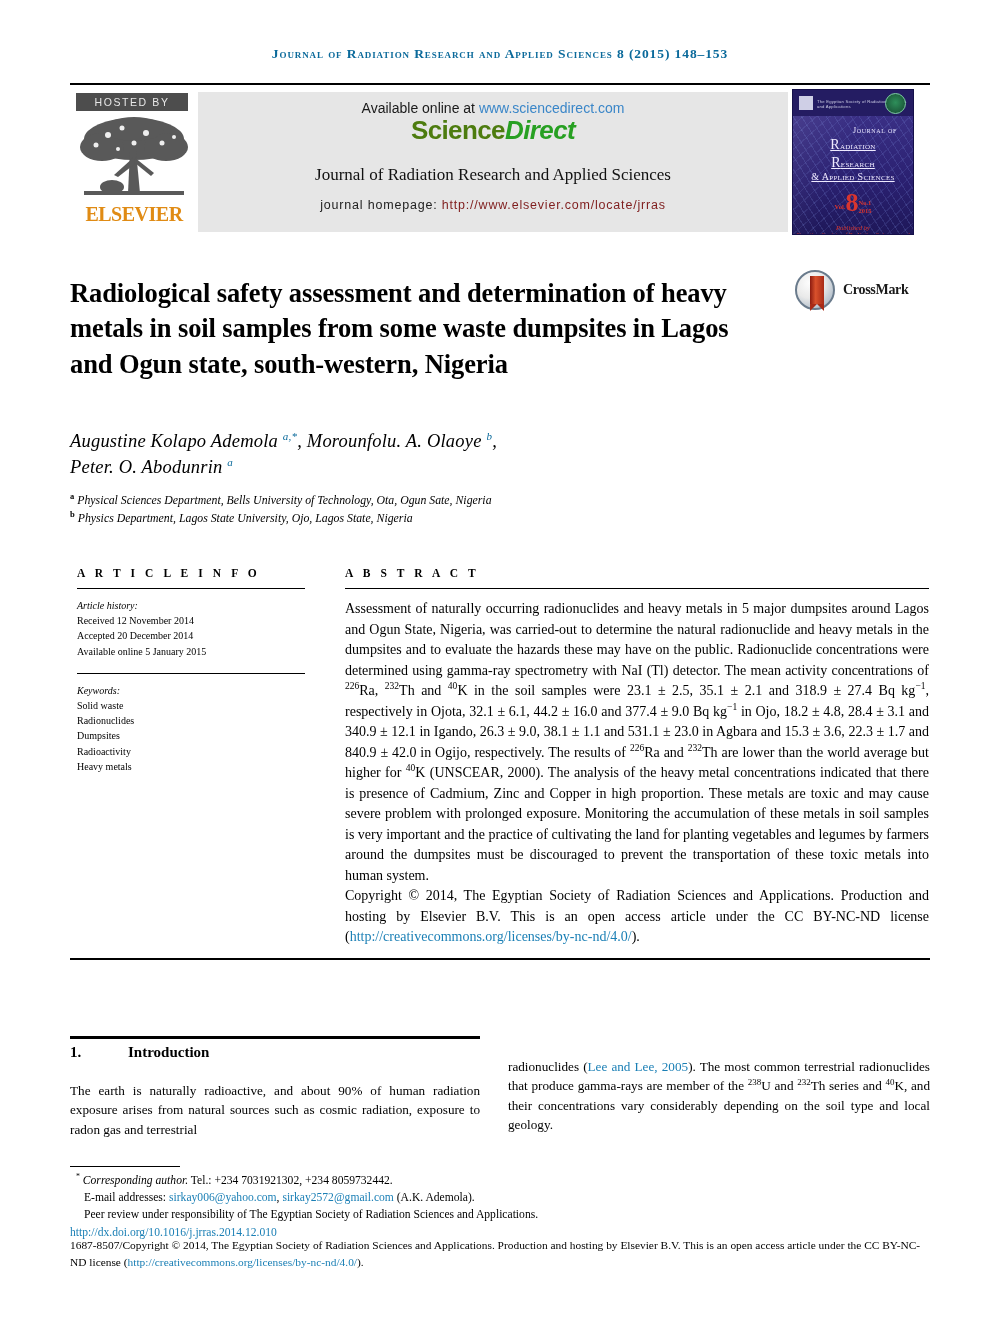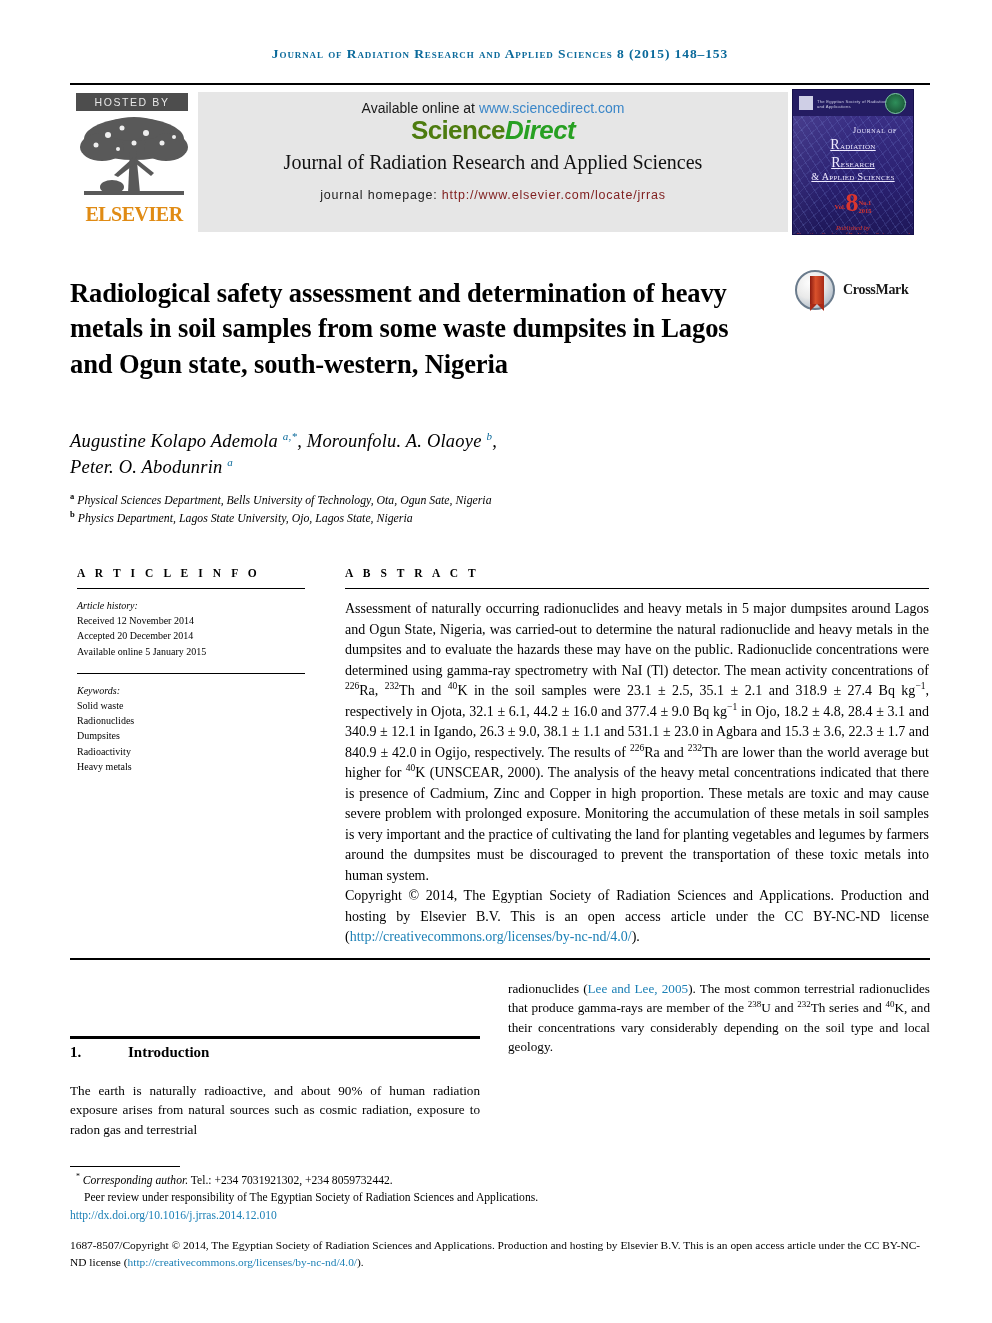--- a/index.html
+++ b/index.html
@@ -100,24 +100,24 @@
     font-family: "Liberation Sans", sans-serif;
     font-weight: bold;
     font-size: 26px;
     letter-spacing: -0.6px;
     margin-top: -1px;
   }
   .sd-science { color: #4d7c0f; }
   .sd-direct { color: #27a022; font-style: italic; }
   .jtitle {
     font-family: "Liberation Serif", serif;
-    font-size: 20px;
+    font-size: 17px;
     color: #111;
     line-height: 1.18;
-    margin-top: 5px;
+    margin-top: 19px;
   }
   .homepage {
     font-family: "Liberation Sans", sans-serif;
     font-size: 12.5px;
     letter-spacing: 0.8px;
     margin-top: 13px;
     color: #222;
   }
   .homepage .hp-url { color: #7f1d1d; }
 
@@ -329,21 +329,21 @@
     position: absolute;
     left: 70px; top: 1081px;
     width: 410px;
     font-family: "Liberation Serif", serif;
     font-size: 13.2px;
     line-height: 1.47;
     text-align: justify;
   }
   .col-right {
     position: absolute;
-    left: 508px; top: 979px;
+    left: 508px; top: 1057px;
     width: 422px;
     font-family: "Liberation Serif", serif;
     font-size: 13.2px;
     line-height: 1.47;
     text-align: justify;
   }
   .col-right p, .col-left p { margin: 0; }
 
   
   .fn-rule {
@@ -513,20 +513,21 @@
     <p>The earth is naturally radioactive, and about 90% of human radiation exposure arises from natural sources such as cosmic radiation, exposure to radon gas and terrestrial</p>
   </div>
 
   <div class="col-right">
     <p><span>radionuclides (</span><span class="lnk">Lee and Lee, 2005</span><span>). The most common terrestrial radionuclides that produce gamma-rays are member of the </span><sup>238</sup><span>U and </span><sup>232</sup><span>Th series and </span><sup>40</sup><span>K, and their concentrations vary considerably depending on the soil type and local geology.</span></p>
   </div>
 
   <div class="fn-rule"></div>
   <div class="footnotes">
     <div class="fn-indent"><sup>*</sup> <span class="fn-it">Corresponding author.</span><span> Tel.: +234 7031921302, +234 8059732442.</span></div>
+    <div class="fn-indent" style="padding-left:22px;"><span>E-mail addresses: </span><span class="lnk">sirkay006@yahoo.com</span><span>, </span><span class="lnk">sirkay2572@gmail.com</span><span> (A.K. Ademola).</span></div>
     <div class="fn-indent" style="padding-left:22px;">Peer review under responsibility of The Egyptian Society of Radiation Sciences and Applications.</div>
     <div class="doi">http://dx.doi.org/10.1016/j.jrras.2014.12.010</div>
   </div>
 
   <div class="copyline">
     <span>1687-8507/Copyright © 2014, The Egyptian Society of Radiation Sciences and Applications. Production and hosting by Elsevier B.V. This is an open access article under the CC BY-NC-ND license </span><span>(</span><span class="lnk">http://creativecommons.org/licenses/by-nc-nd/4.0/</span><span>).</span>
   </div>
 
 </div>
 

